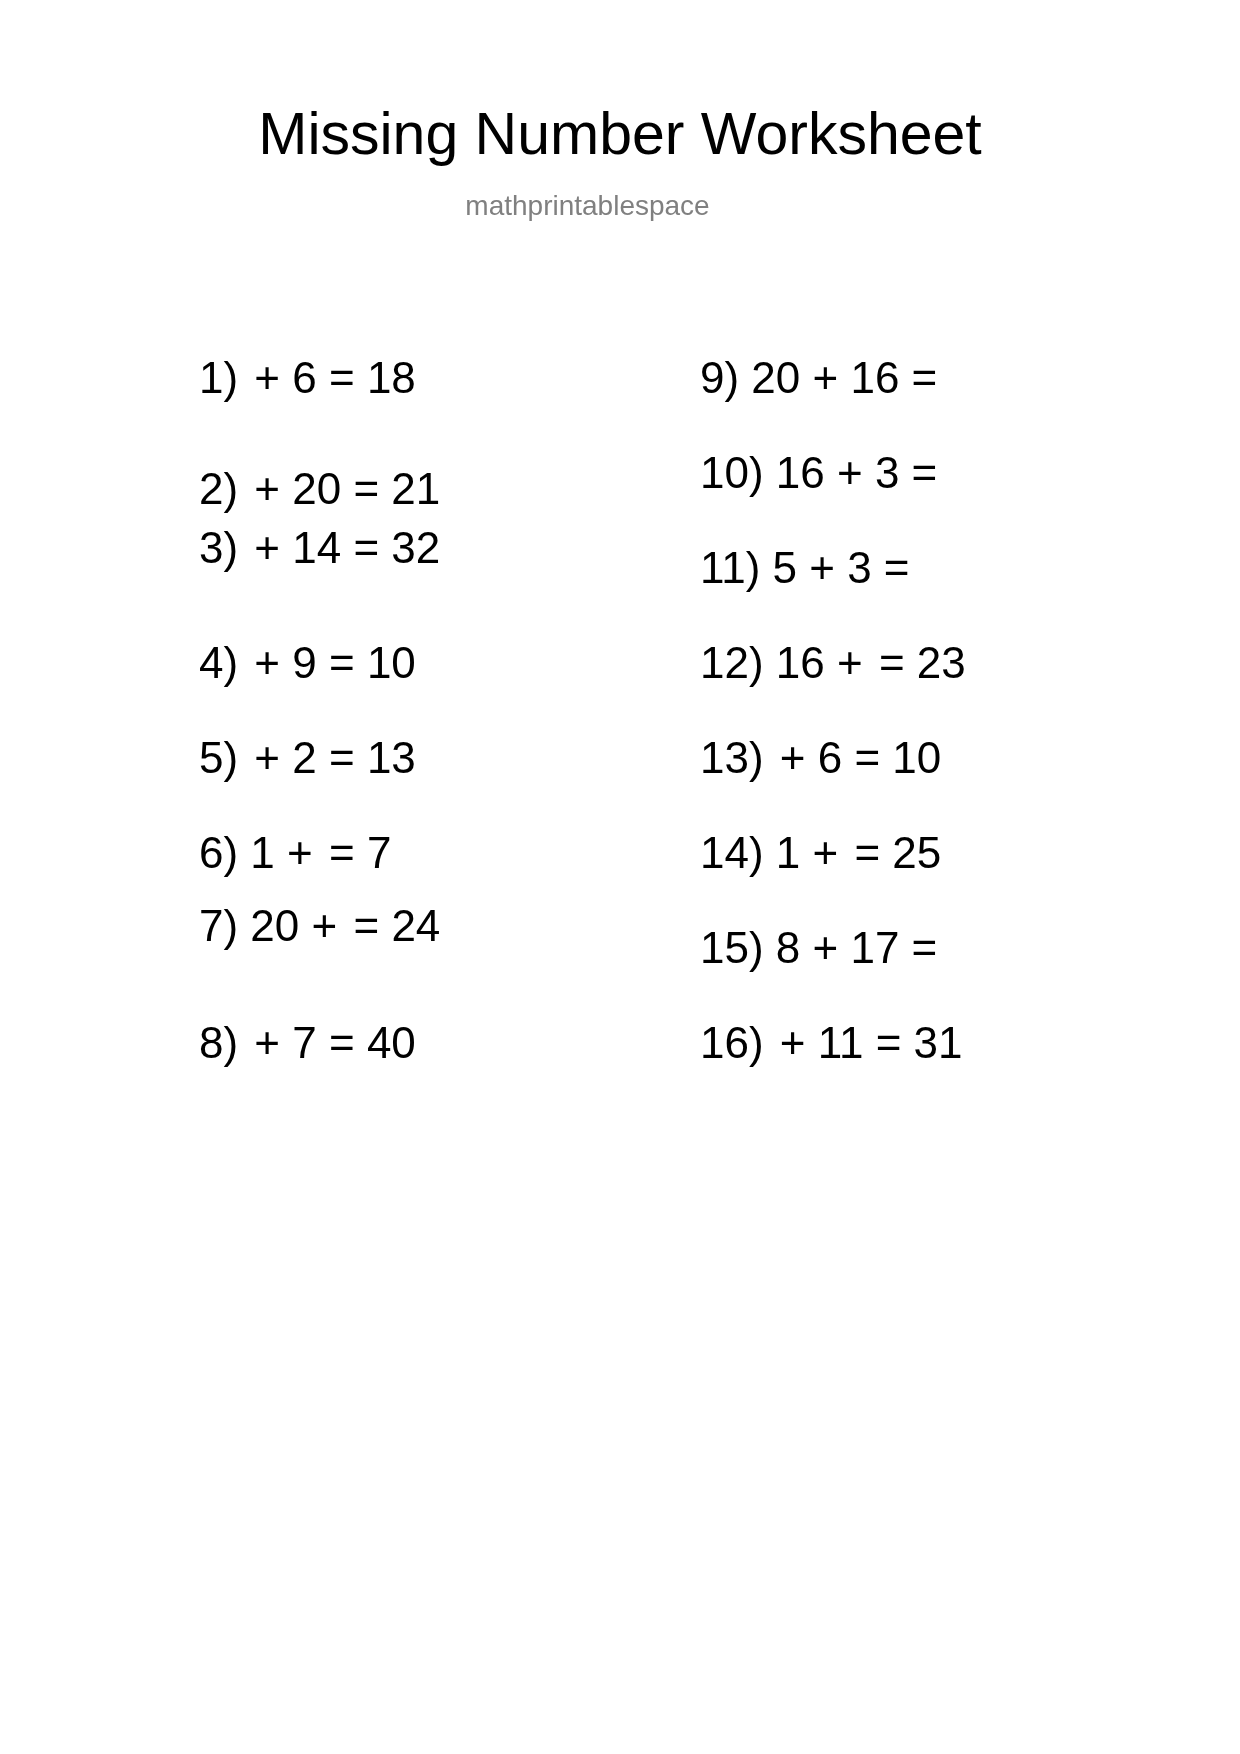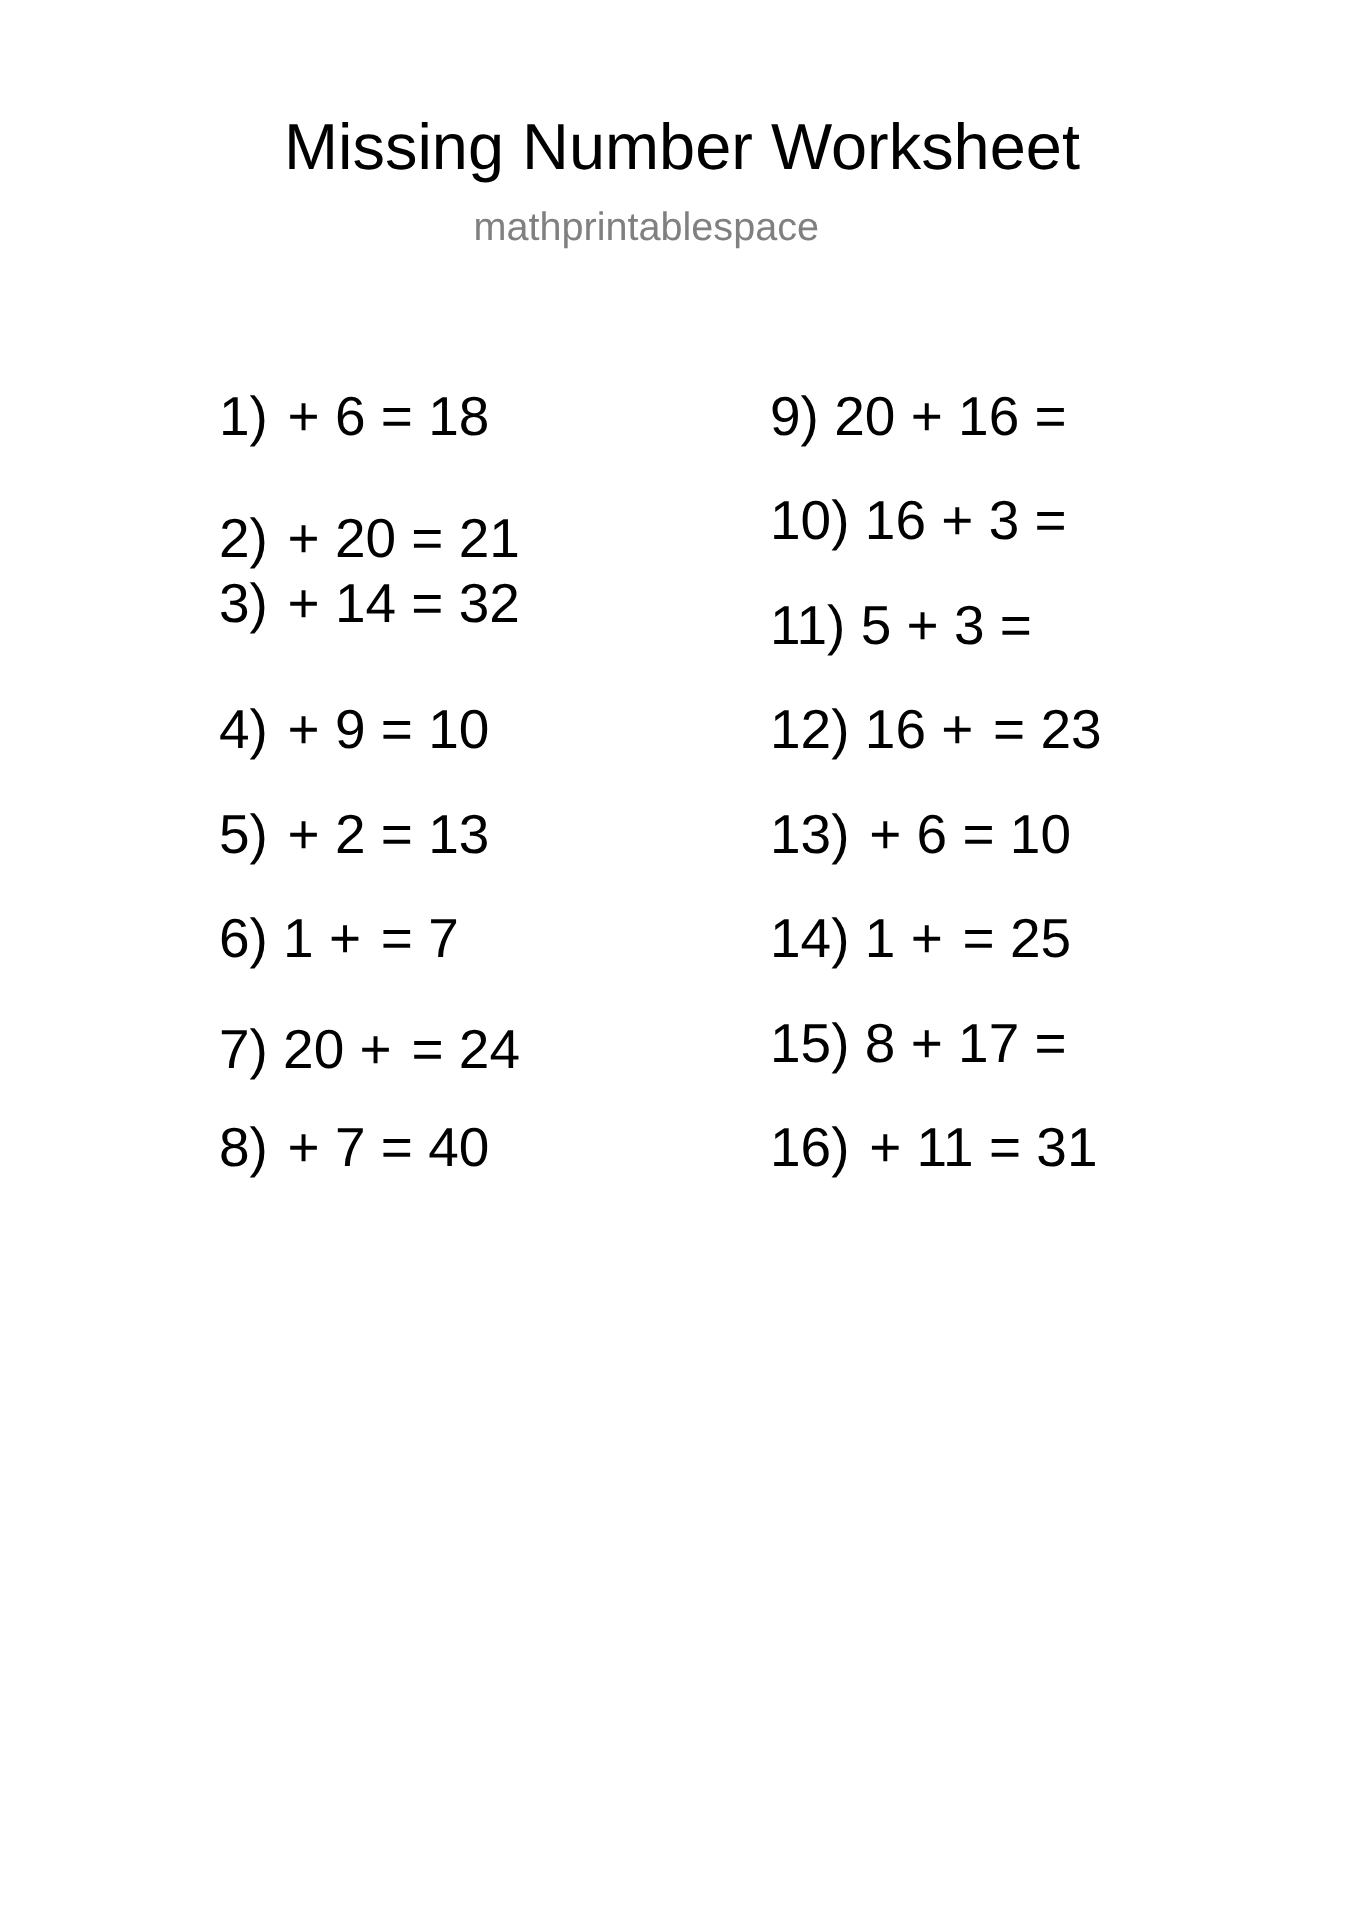--- a/index.html
+++ b/index.html
@@ -29,35 +29,35 @@
       white-space: nowrap;
     }
     .subtitle {
       position: absolute;
       left: 0;
       width: 1020px;
       top: 182px;
       text-align: center;
       padding-left: 155px;
       box-sizing: border-box;
-      font-size: 36px;
+      font-size: 28px;
       line-height: 48px;
       color: #808080;
       white-space: nowrap;
     }
     .column {
       position: absolute;
       top: 0;
     }
     .col-left { left: 199px; }
     .col-right { left: 700px; }
     .problem {
       position: absolute;
       left: 0;
-      font-size: 50px;
+      font-size: 44px;
       line-height: 52px;
       white-space: nowrap;
       height: 52px;
     }
     .problem span { display: inline; }
     .blank {
       display: inline-block;
       width: 100px;
       border-bottom: 3px solid #000;
       height: 0;
@@ -97,21 +97,21 @@
       <span>5)</span>
       <span class="blank"></span>
       <span>+ 2 = 13</span>
     </div>
     <div class="problem" style="top:827px">
       <span>6)</span>
       <span>1 +</span>
       <span class="blank"></span>
       <span>= 7</span>
     </div>
-    <div class="problem" style="top:928px">
+    <div class="problem" style="top:900px">
       <span>7)</span>
       <span>20 +</span>
       <span class="blank"></span>
       <span>= 24</span>
     </div>
     <div class="problem" style="top:1017px">
       <span>8)</span>
       <span class="blank"></span>
       <span>+ 7 = 40</span>
     </div>

